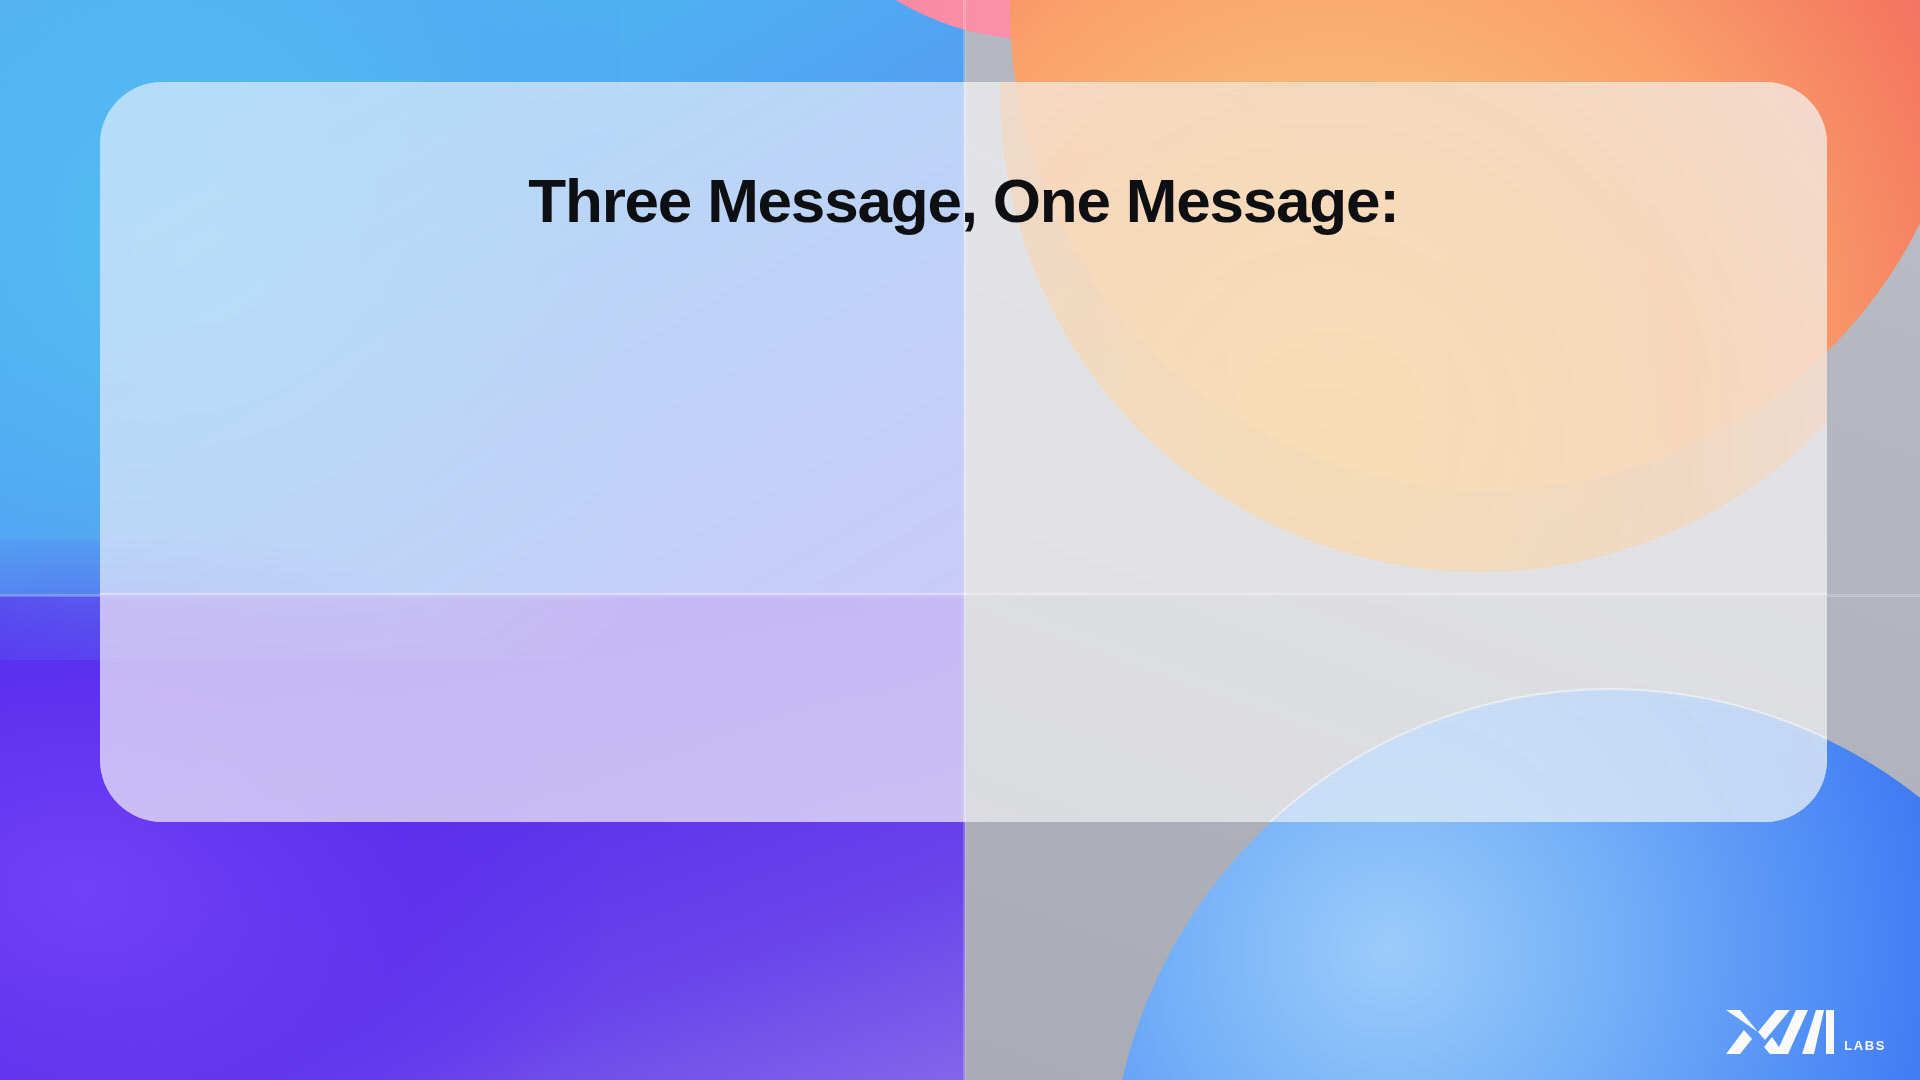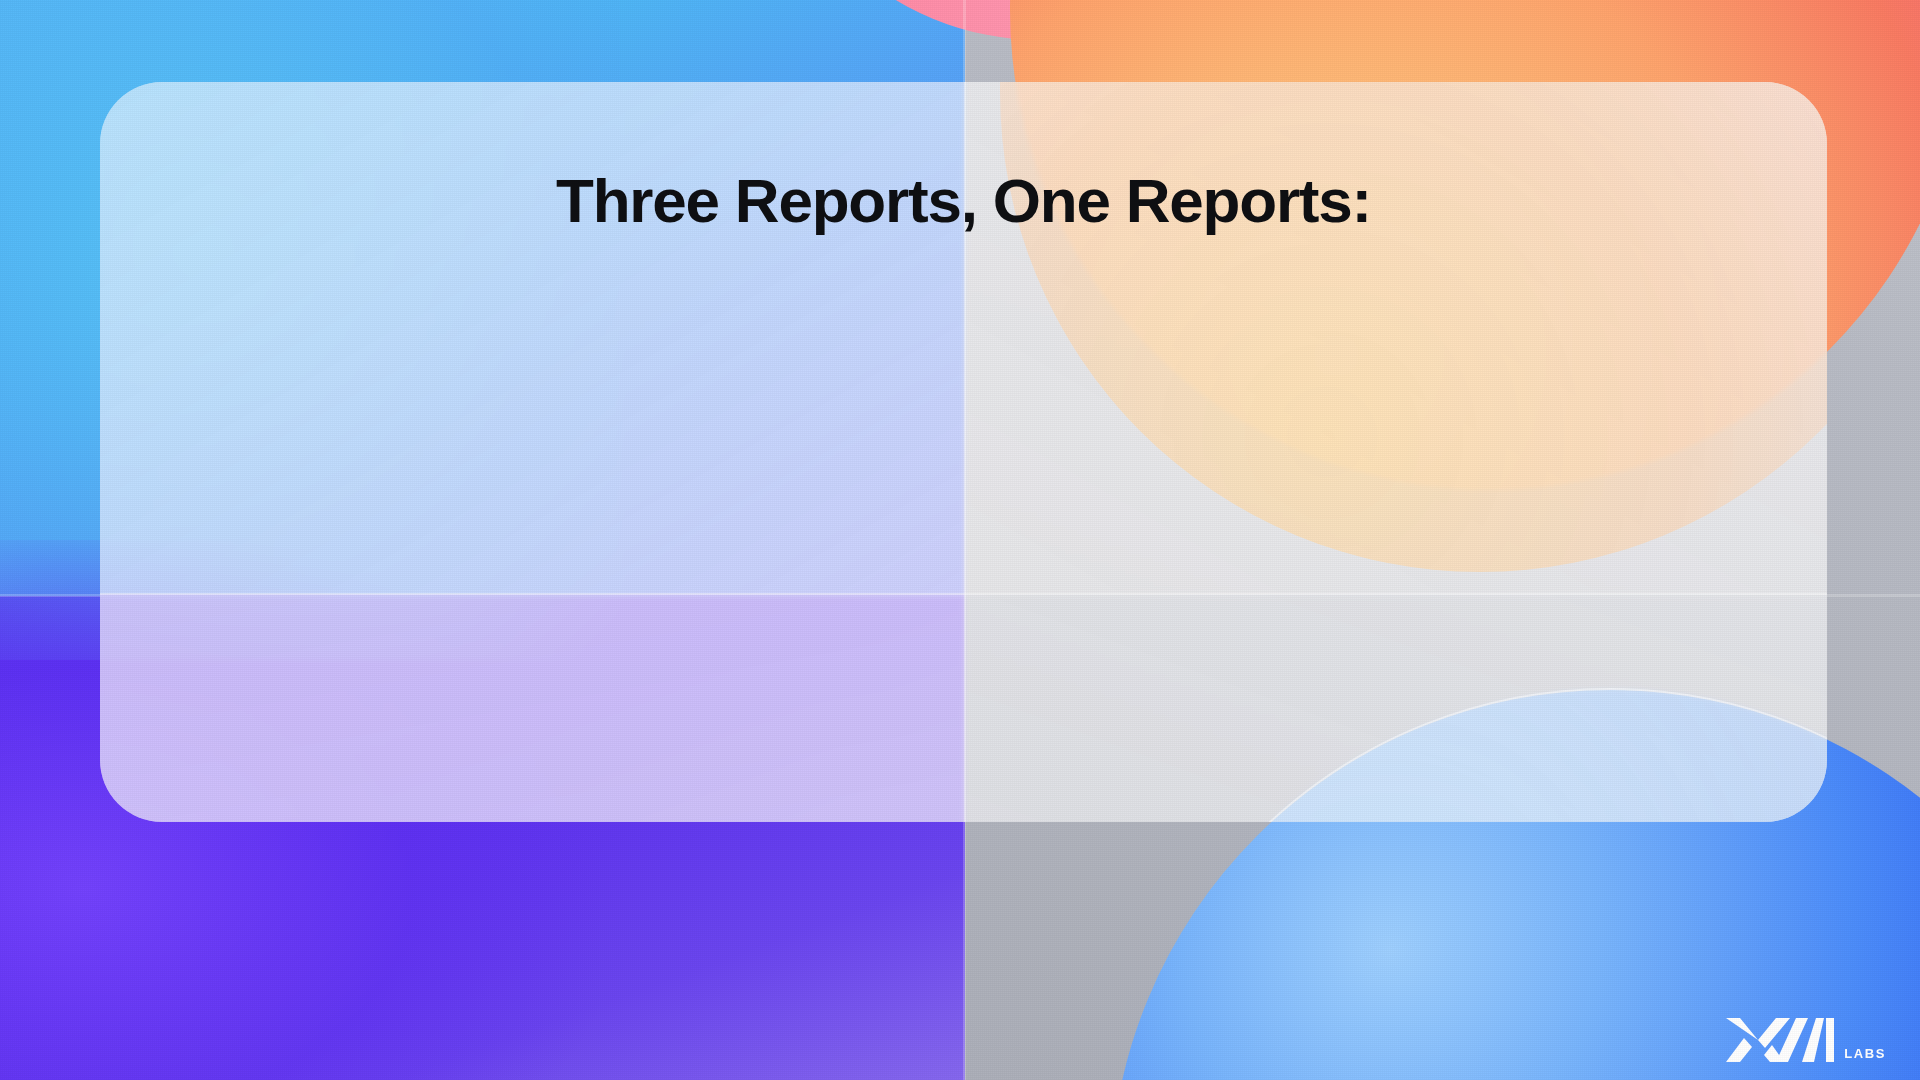--- a/index.html
+++ b/index.html
@@ -172,21 +172,21 @@
     transform:scaleX(1.02);
   }
   #headline-line2{
     font-size:182px; font-weight:700; color:#4b35e8;
     transform:scaleX(1.02);
     margin-top:6px;
   }
 
   
   #watermark{
-    position:absolute; right:34px; bottom:14px;
+    position:absolute; right:34px; bottom:22px;
     display:flex; align-items:flex-end; gap:4px;
     z-index:9;
   }
   #watermark-word{
     color:#ffffff; font-size:13px; font-weight:700;
     letter-spacing:1.6px; padding-bottom:5px;
   }
 
   
   #grain{
@@ -227,21 +227,21 @@
     <div class="card-tint ct-br"></div>
 
     <div class="card-warm"></div>
     <div class="card-cool"></div>
     <div class="card-arc"></div>
 
     <div class="card-seam-v"></div>
     <div class="card-seam-h"></div>
 
     <div id="content">
-      <div id="eyebrow">Three Reports, One Reports:</div>
+      <div id="eyebrow">Three Message, One Message:</div>
 
     </div>
 
   </div>
 
   <div id="watermark">
     <svg width="116" height="52" viewBox="0 0 116 52">
       <g fill="#ffffff">
 
         <path d="M2 4 L16 4 L34 26 L52 4 L66 4 L41 34 L34 26 Z"></path>

